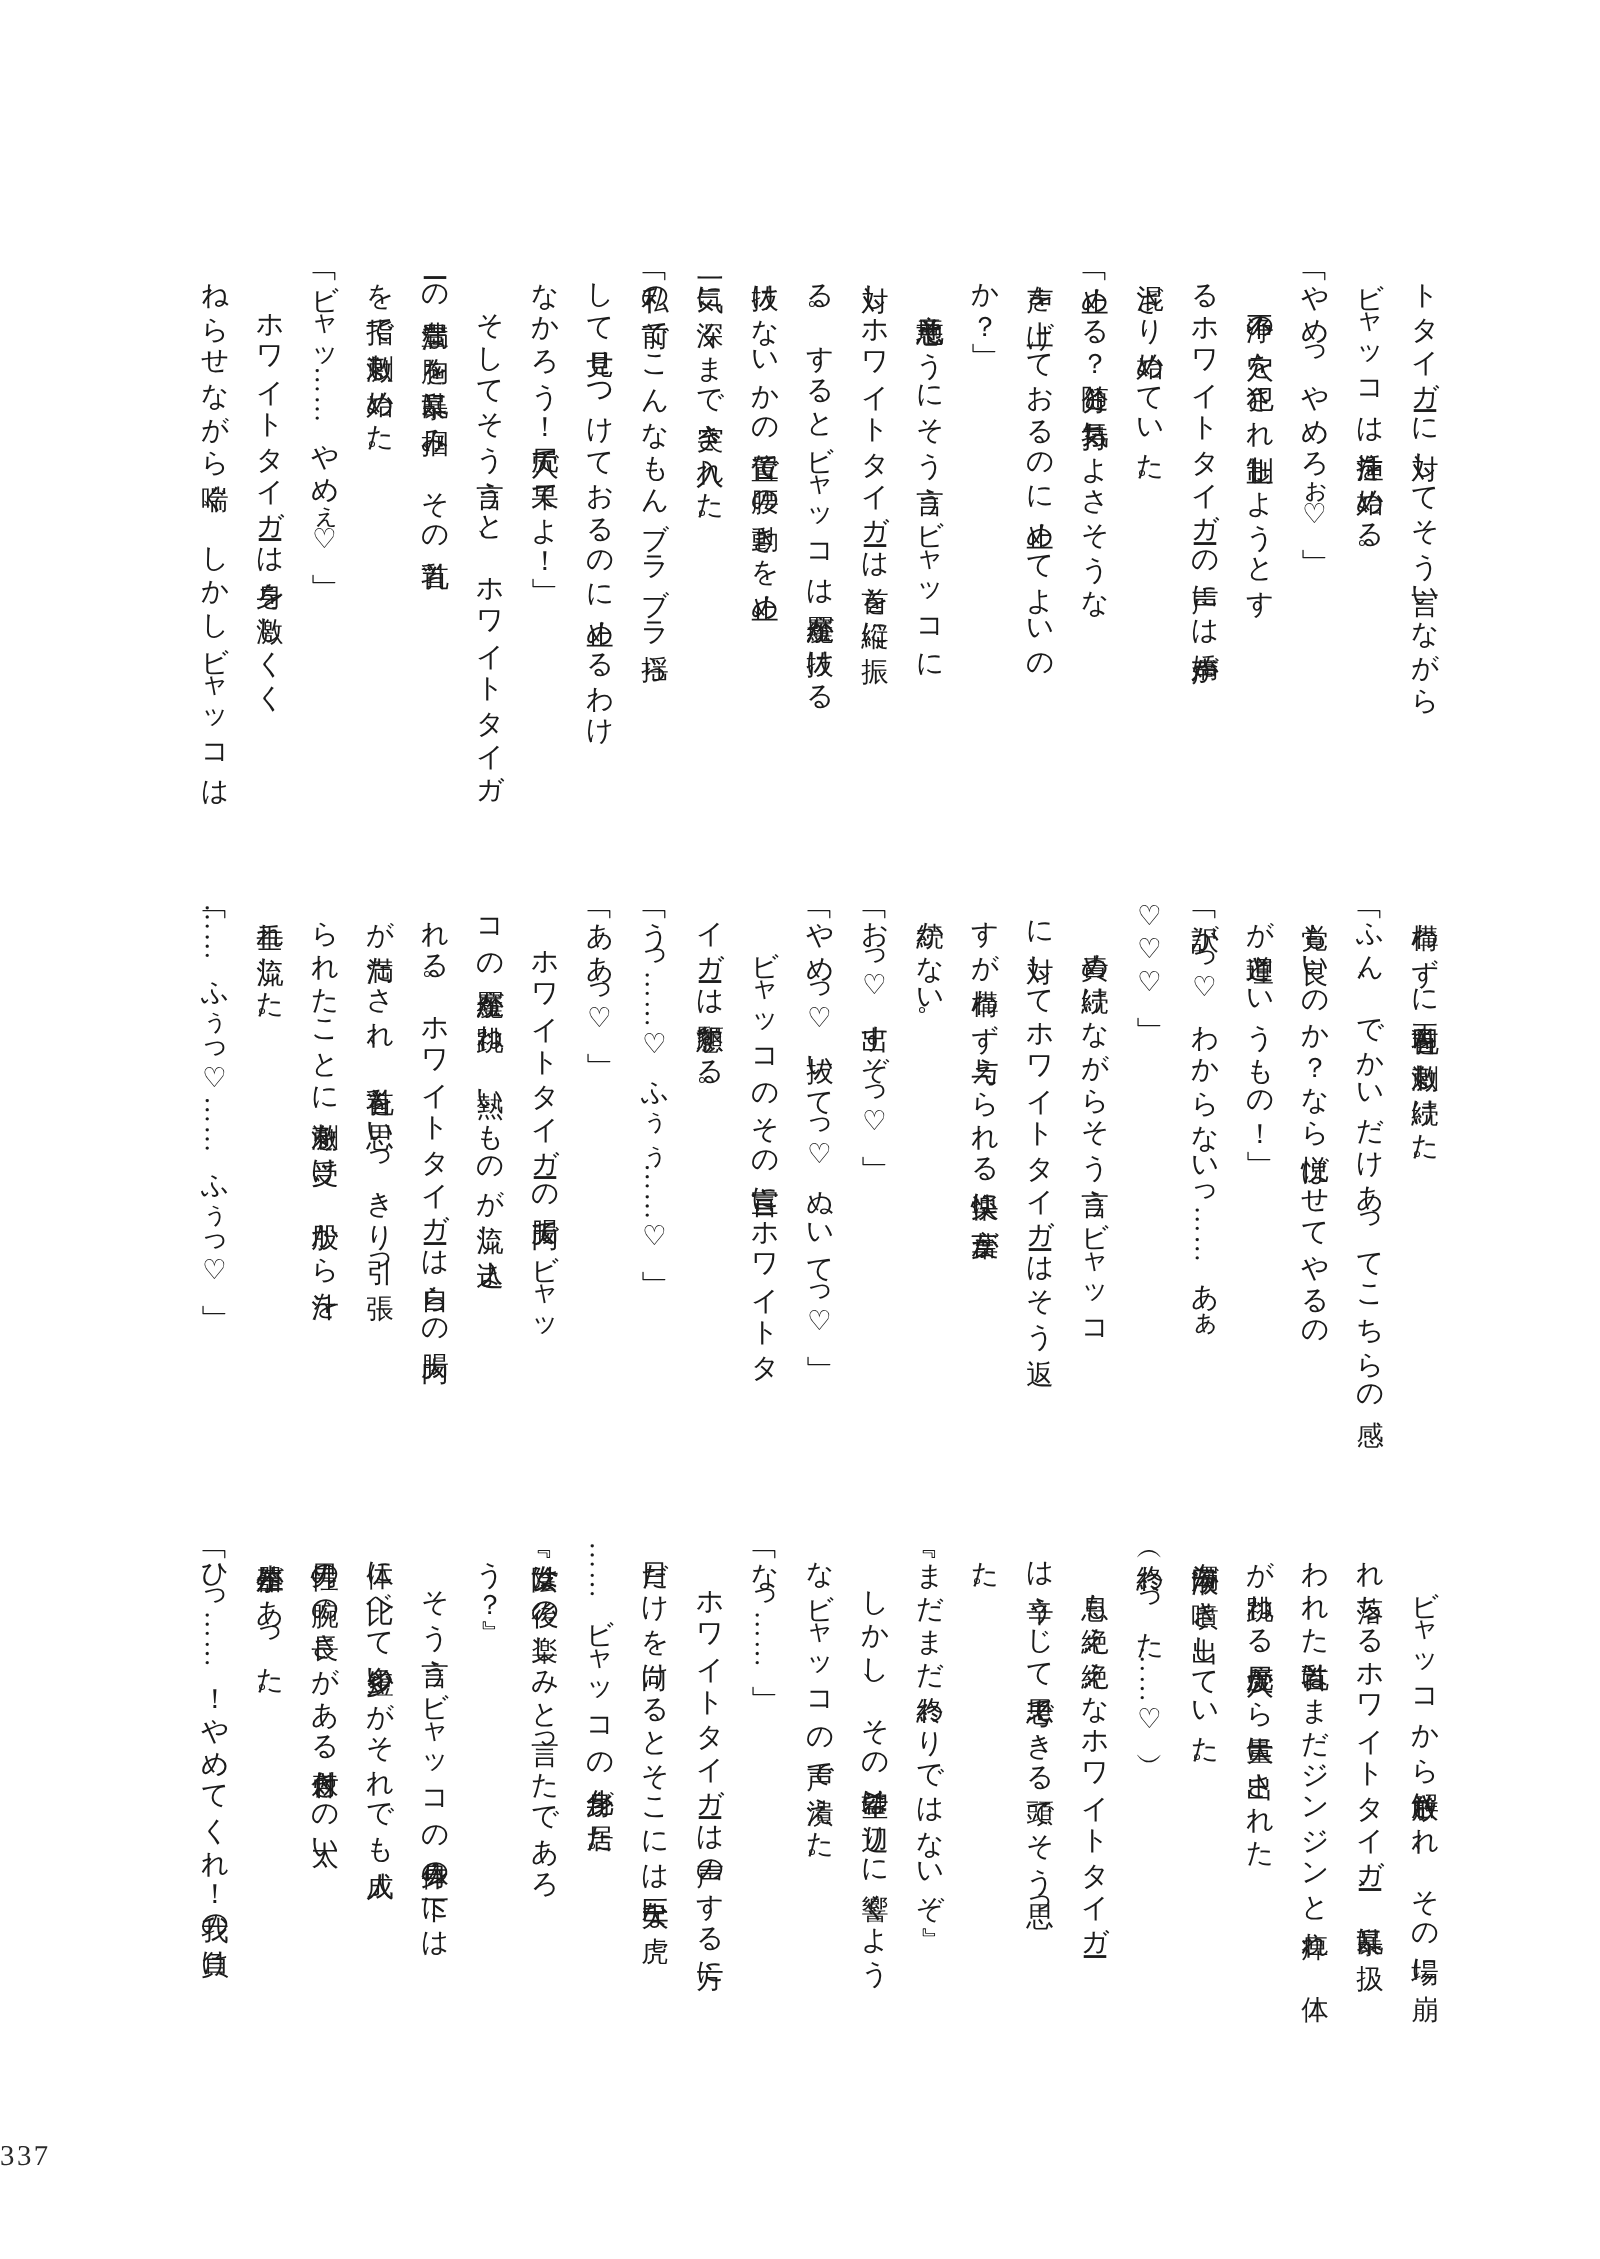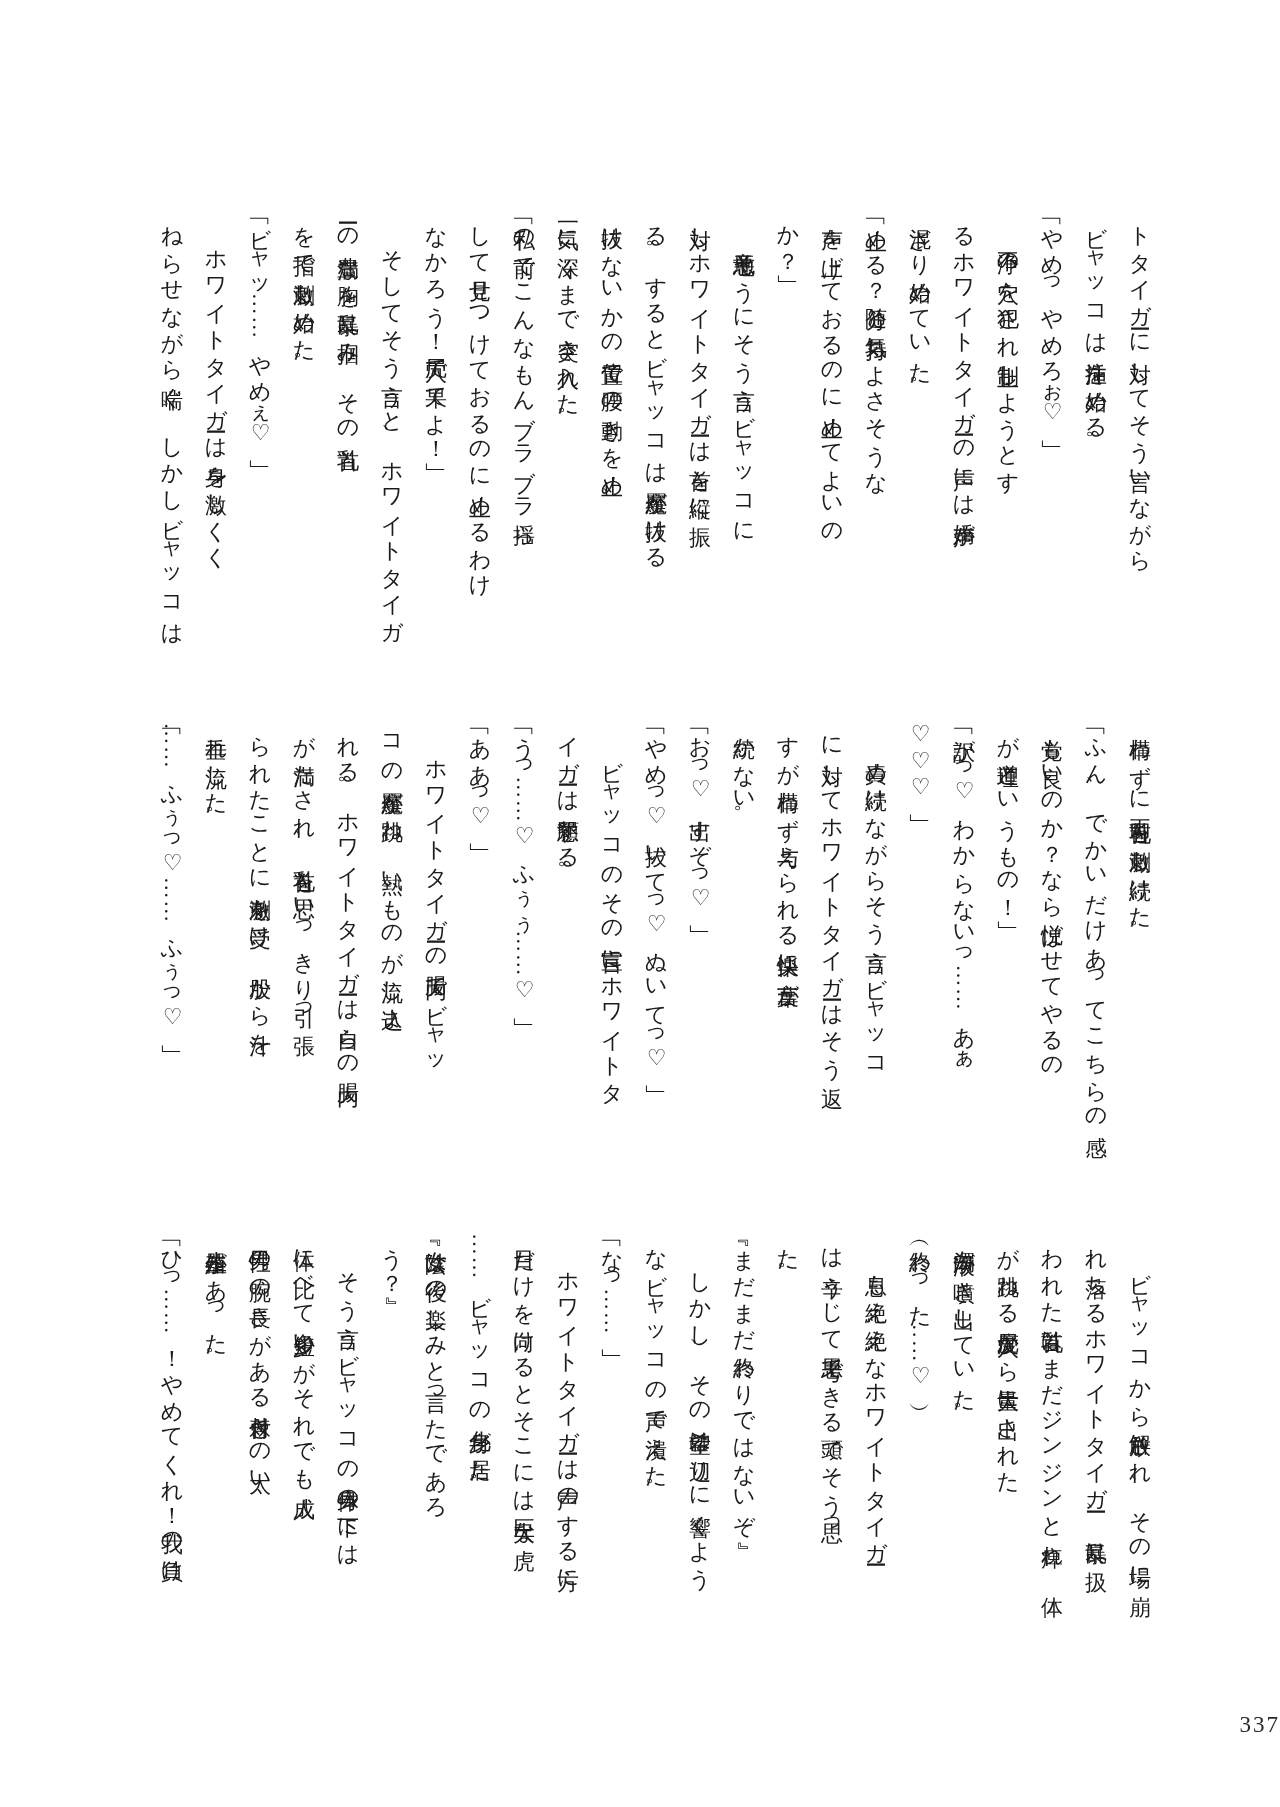--- a/index.html
+++ b/index.html
@@ -35,21 +35,21 @@
     margin: 0;
   }
   .tline.indent {
     text-indent: 23.5px;
   }
   .page-number {
     position: absolute;
     top: 1712px;
     left: 0;
     width: 100%;
-    text-align: right;
+    text-align: left;
     font-size: 23px;
     letter-spacing: 2px;
     color: #2a2a2a;
   }
 </style>
 </head>
 <body>
 
 <div class="page">
   <div class="band band-top">

